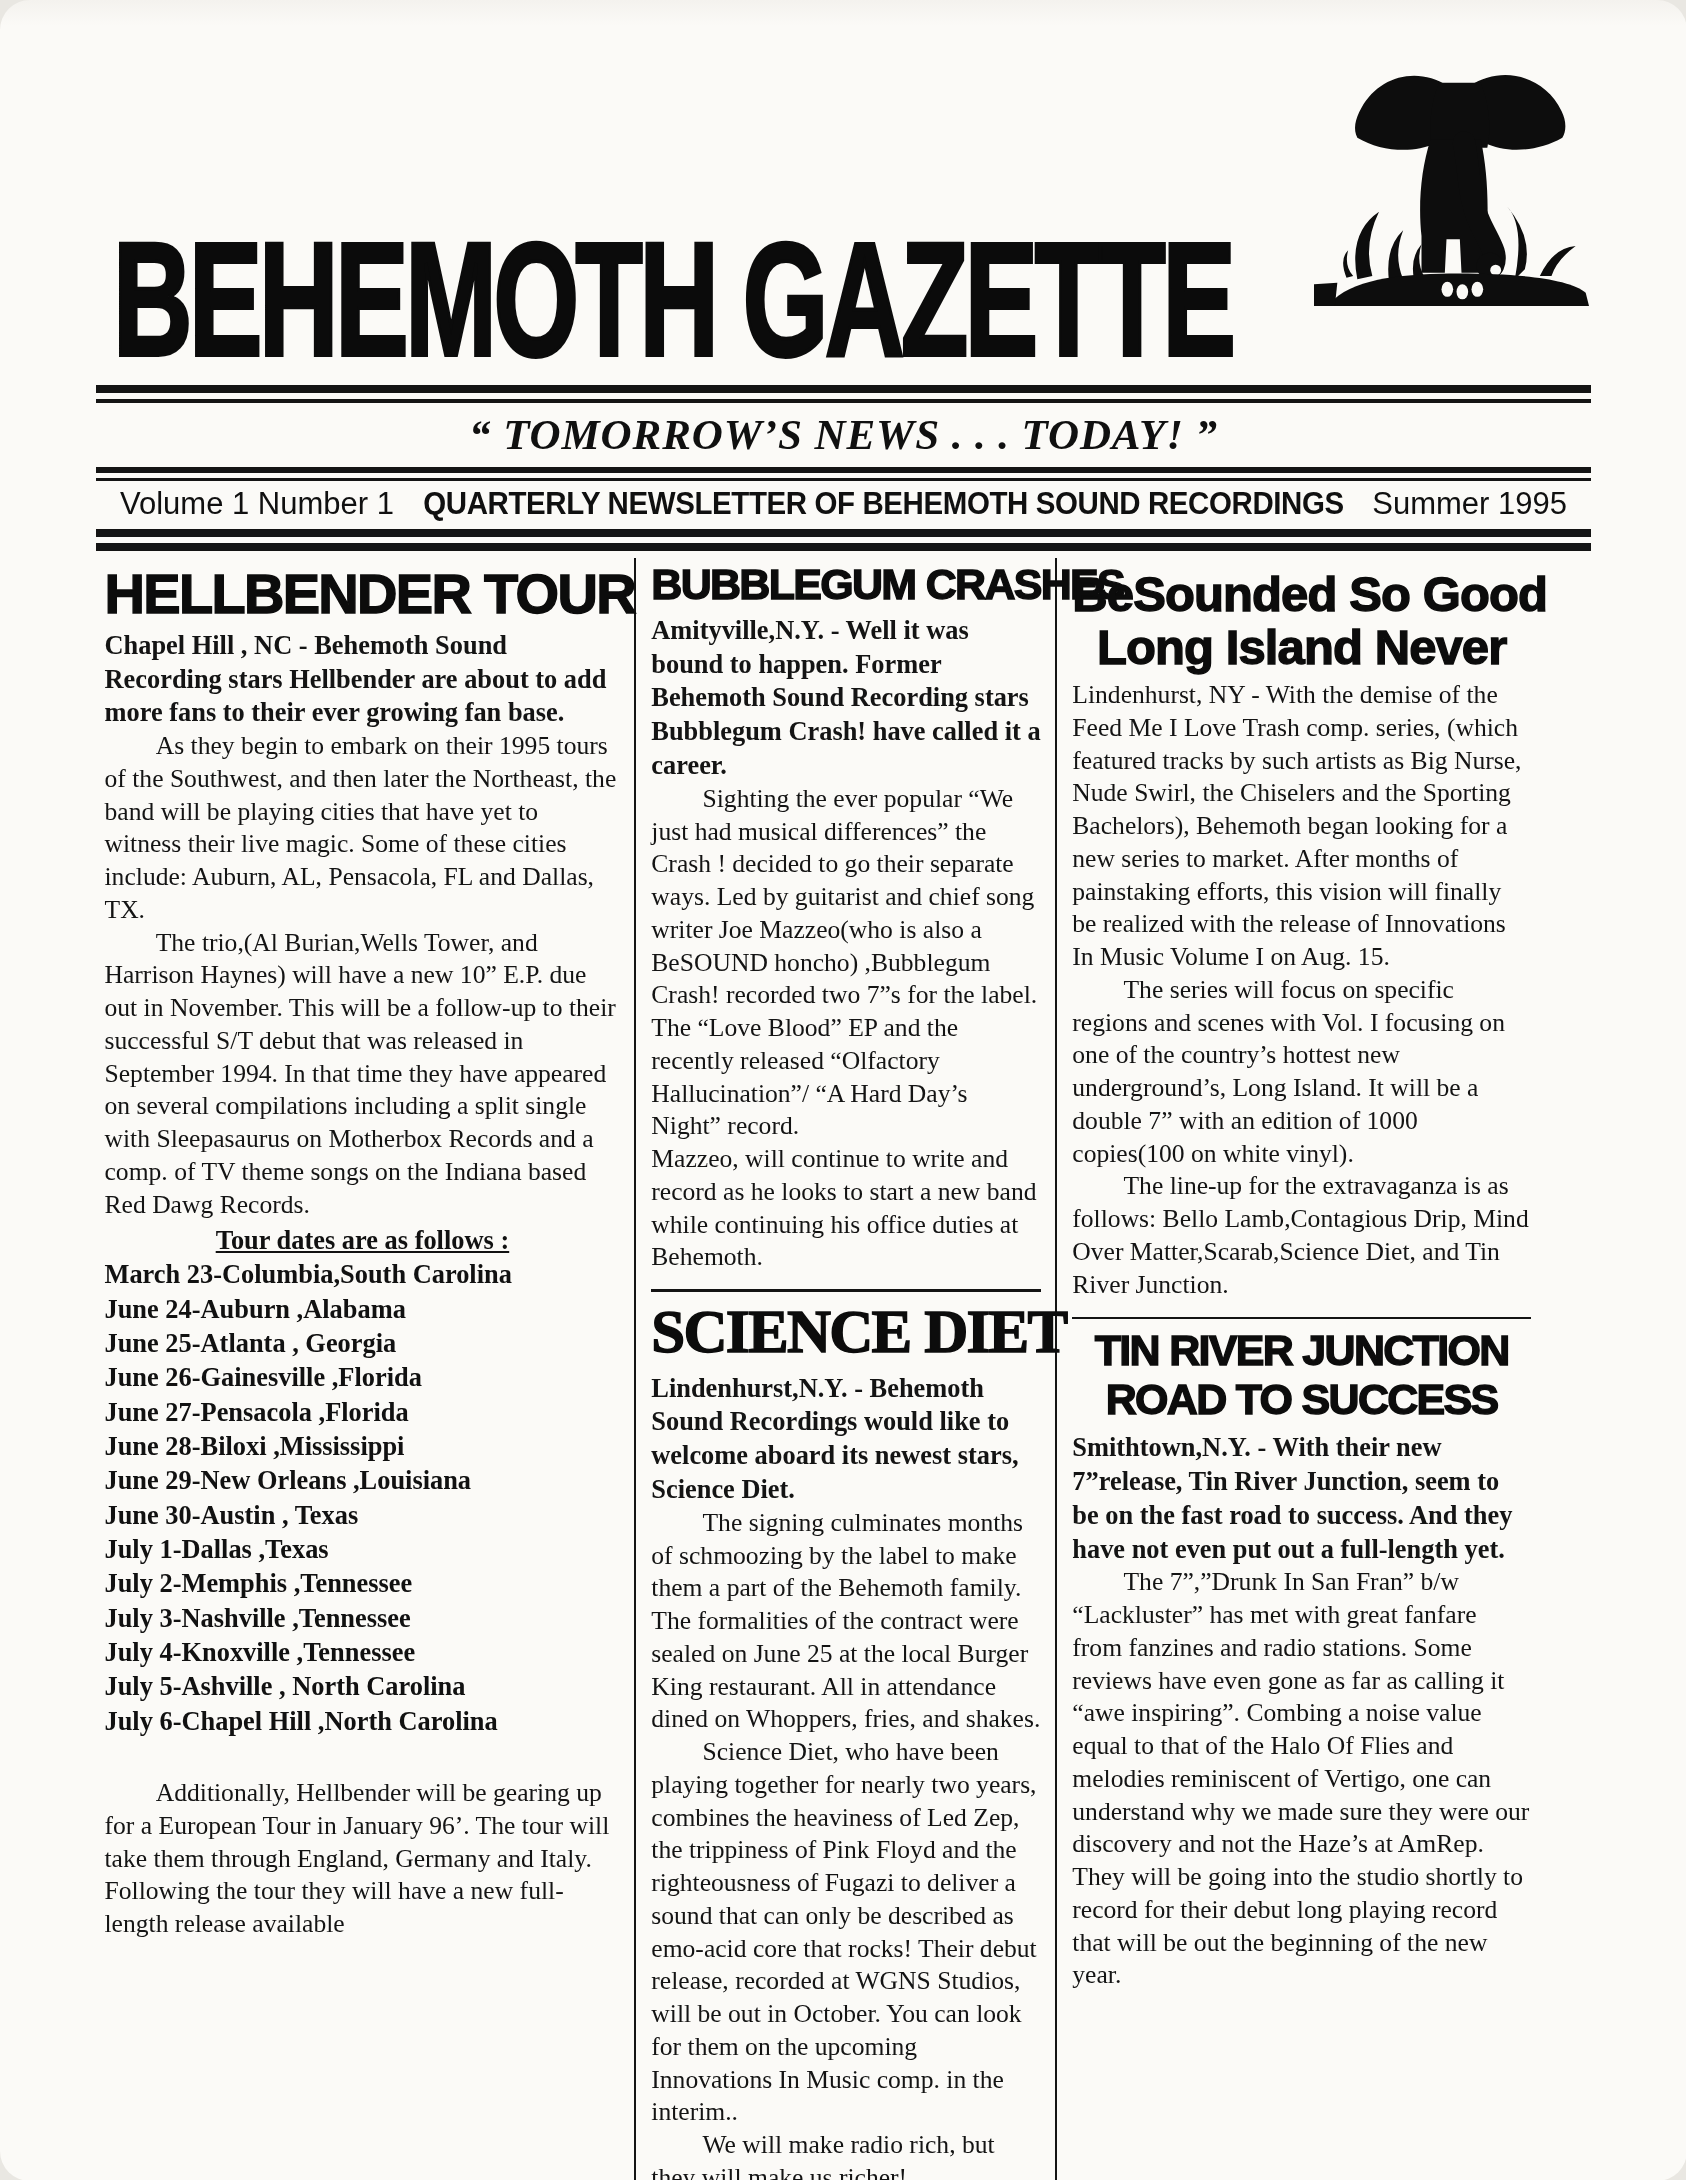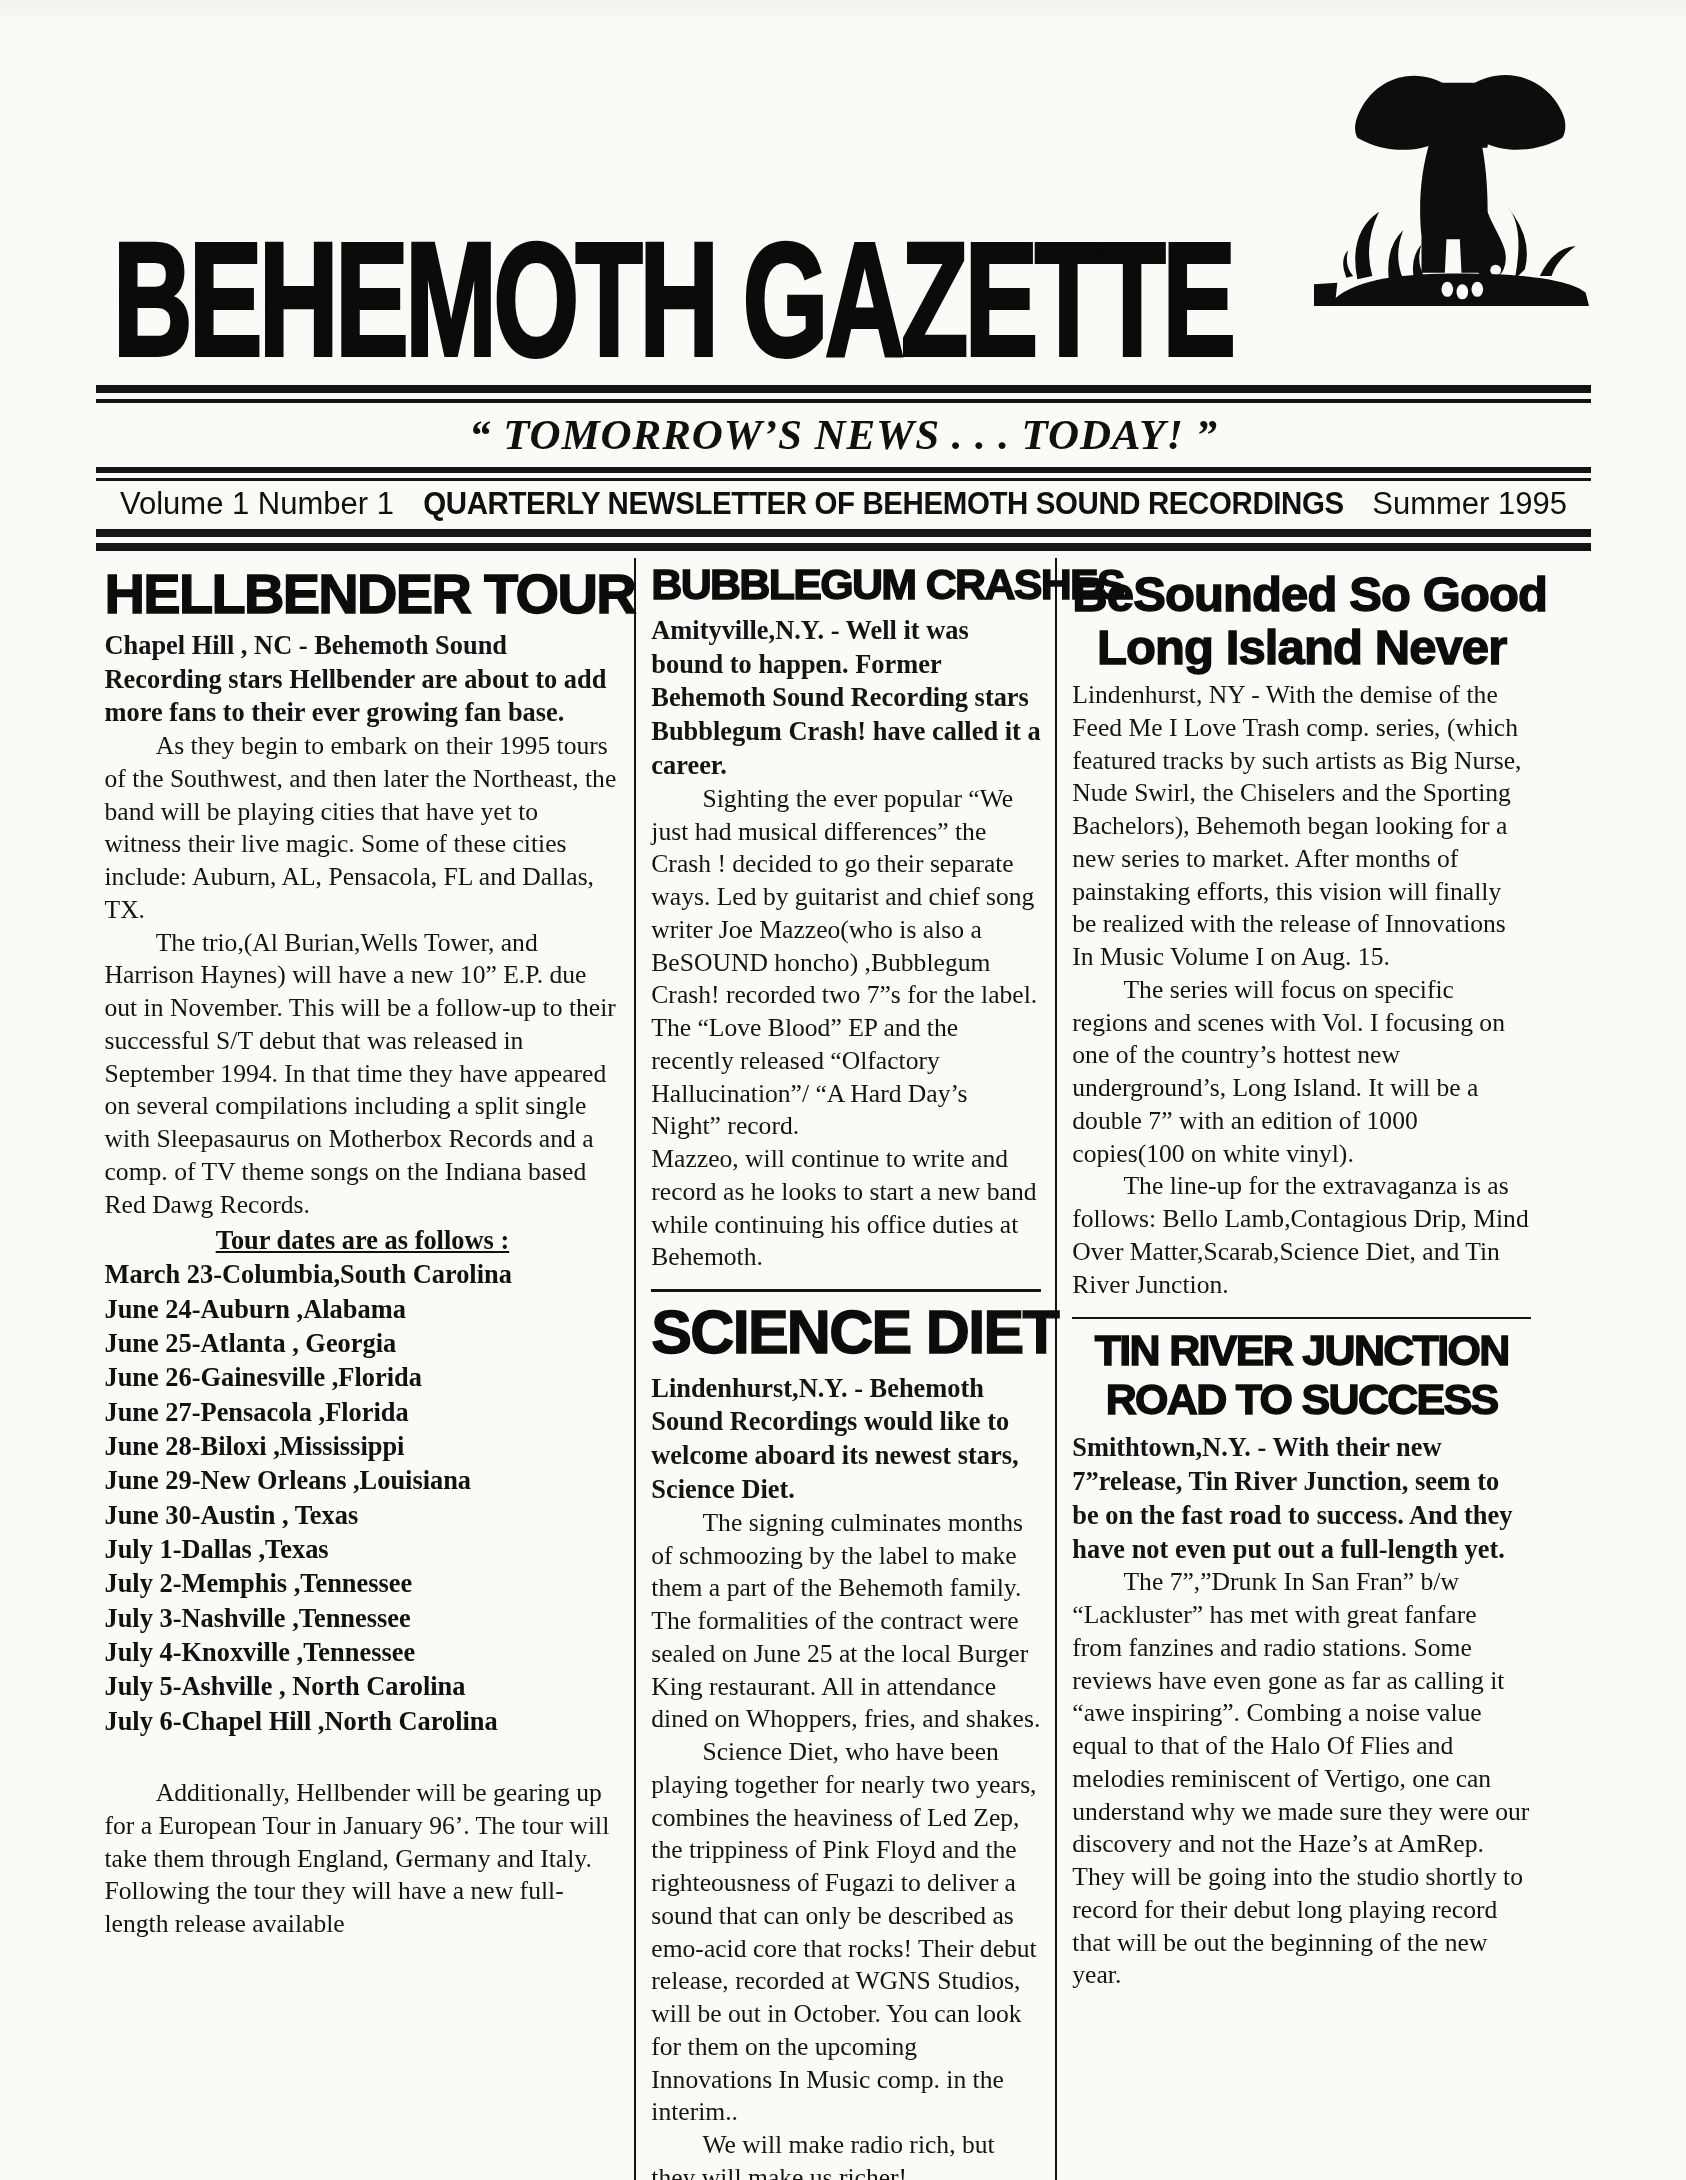--- a/index.html
+++ b/index.html
@@ -8,20 +8,21 @@
     background:#e9e7e2;
     font-family:"Liberation Serif",serif;
     color:#111;
     overflow:hidden;
   }
   #page{
     position:relative;
     width:1687px;height:2181px;
     background:linear-gradient(180deg,#f4f2ee 0px,#fbfaf7 25.6px,#fbfaf7 100%);
     box-sizing:border-box;
+    border-radius:30px;
   }
   
   #masthead{
     position:relative;
     height:385px;
   }
   #paper-title{
     position:absolute;
     left:113px;
     bottom:5.1px;
@@ -91,21 +92,21 @@
     font-weight:bold;
     color:#0c0c0c;
     -webkit-text-stroke:1.4px #0c0c0c;
     letter-spacing:-1.7px;
     line-height:1.02;
     white-space:nowrap;
   }
   .hl-center{ text-align:center; }
   #hl-hellbender{ font-size:56px; margin:1.7px 0 6.8px 0; }
   #hl-bubblegum{ font-size:43px; margin:0 0 6.8px 0; }
-  #hl-science{ font-size:61px; text-align:center; margin:8.5px 0 8.5px 0; }
+  #hl-science{ font-size:61px; text-align:center; margin:8.5px 0 8.5px 0;font-family:Liberation Serif, serif; }
   #hl-longisland{ font-size:49px; text-align:center; letter-spacing:-0.9px; margin:5.1px 0 5.1px 0; line-height:1.08;}
   #hl-tinriver{ font-size:43px; text-align:center; margin:6.8px 0 6.8px 0; line-height:1.15;}
 
   .body-text p{
     margin:0;
     font-size:25.6px;
     line-height:1.28;
     text-indent:2em;
     color:#141414;
   }

